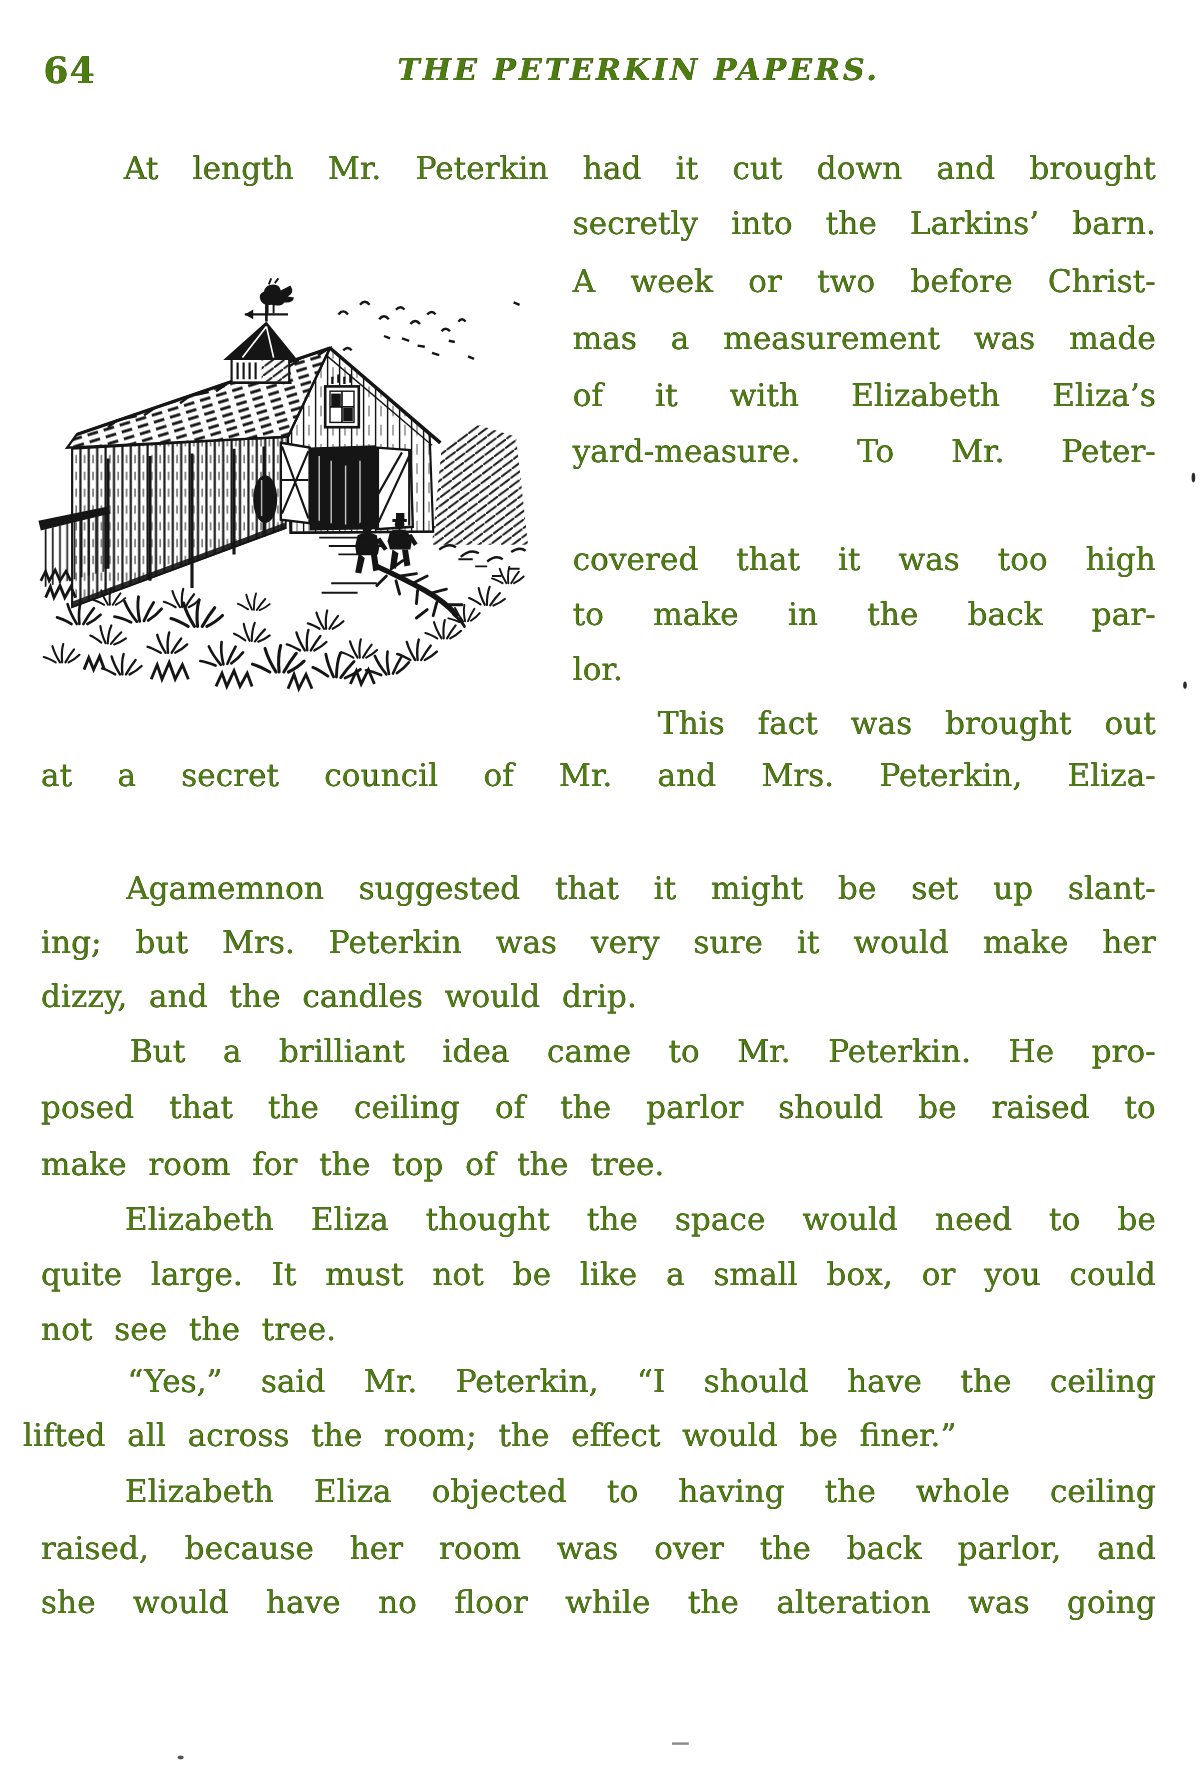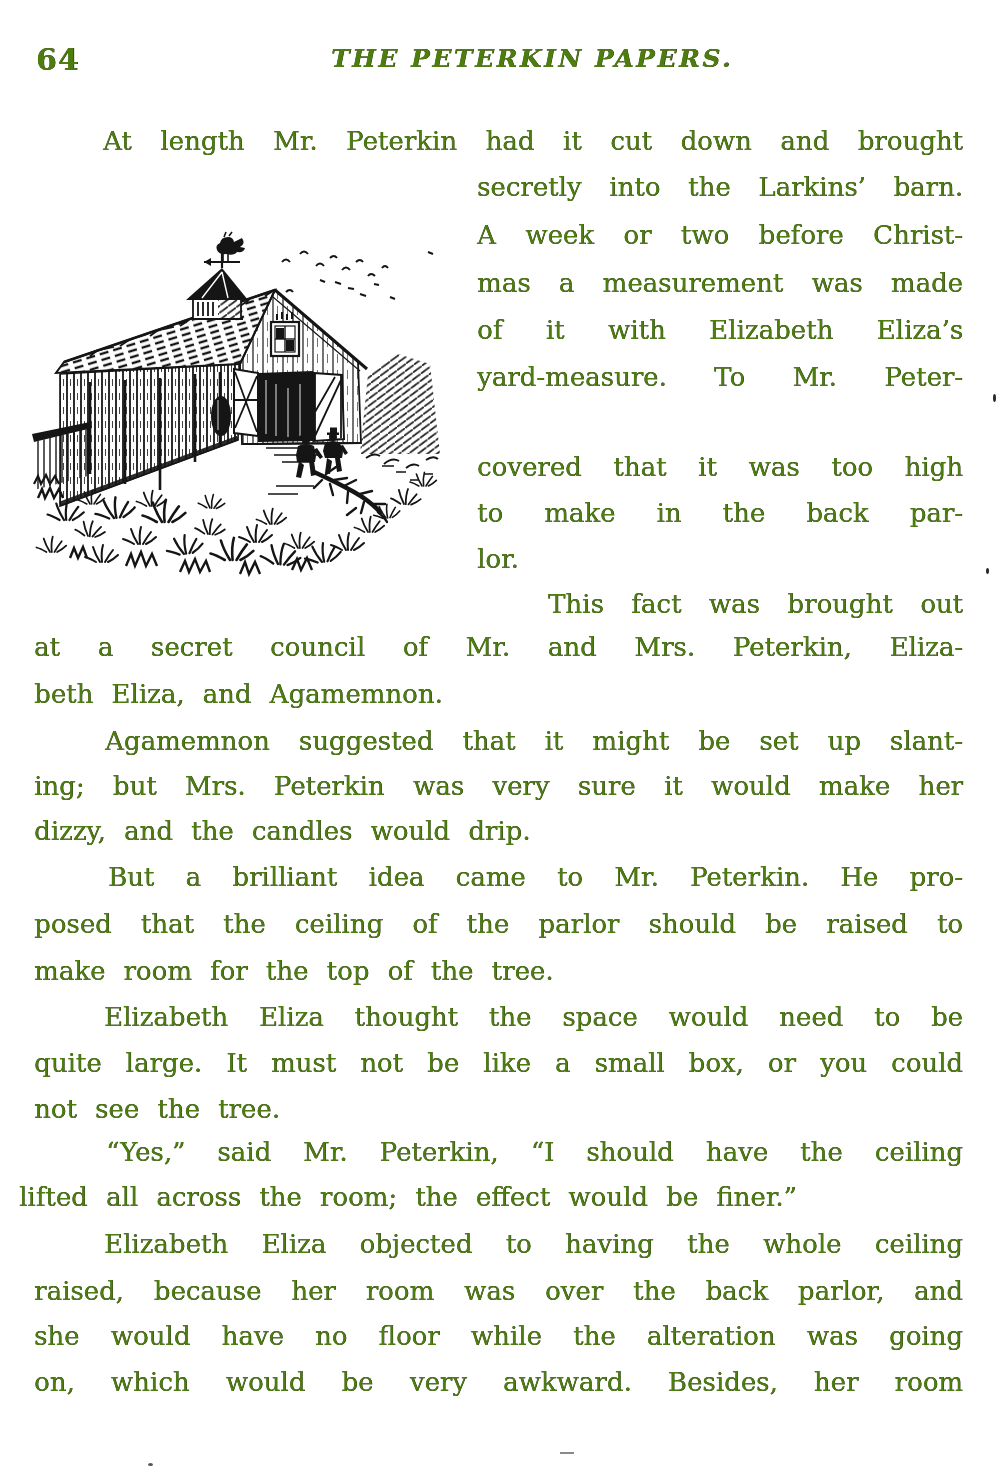--- a/index.html
+++ b/index.html
@@ -206,40 +206,38 @@
   <div class="ln j col" style="top:218px">A week or two before Christ-</div>
   <div class="ln j col" style="top:266px">mas a measurement was made</div>
   <div class="ln j col" style="top:313px">of it with Elizabeth Eliza’s</div>
   <div class="ln j col" style="top:360px">yard-measure. To Mr. Peter-</div>
   <div class="ln j col" style="top:450px">covered that it was too high</div>
   <div class="ln j col" style="top:496px">to make in the back par-</div>
   <div class="ln last" style="top:542px;left:477px">lor.</div>
 
   <div class="ln j" style="top:587px;left:548px;width:415px">This fact was brought out</div>
   <div class="ln j full" style="top:630px">at a secret council of Mr. and Mrs. Peterkin, Eliza-</div>
-  <div class="ln last" style="top:677px;left:34px">beth Eliza, and Agamemnon.</div>
 
   <div class="ln j" style="top:724px;left:105px;width:858px">Agamemnon suggested that it might be set up slant-</div>
   <div class="ln j full" style="top:769px">ing; but Mrs. Peterkin was very sure it would make her</div>
   <div class="ln last" style="top:814px;left:34px">dizzy, and the candles would drip.</div>
 
   <div class="ln j" style="top:860px;left:108px;width:855px">But a brilliant idea came to Mr. Peterkin. He pro-</div>
   <div class="ln j full" style="top:907px">posed that the ceiling of the parlor should be raised to</div>
   <div class="ln last" style="top:954px;left:34px">make room for the top of the tree.</div>
 
   <div class="ln j" style="top:1000px;left:104px;width:859px">Elizabeth Eliza thought the space would need to be</div>
   <div class="ln j full" style="top:1046px">quite large. It must not be like a small box, or you could</div>
   <div class="ln last" style="top:1092px;left:34px">not see the tree.</div>
 
   <div class="ln j" style="top:1135px;left:106px;width:857px">“Yes,” said Mr. Peterkin, “I should have the ceiling</div>
   <div class="ln last" style="top:1180px;left:19px">lifted all across the room; the effect would be finer.”</div>
 
   <div class="ln j" style="top:1227px;left:104px;width:859px">Elizabeth Eliza objected to having the whole ceiling</div>
   <div class="ln j full" style="top:1319px">she would have no floor while the alteration was going</div>
   <div class="ln j full" style="top:1274px">raised, because her room was over the back parlor, and</div>
-  <div class="ln j full" style="top:1365px">on, which would be very awkward. Besides, her room</div>
 
   <i class="speck" style="left:993px;top:394px;width:3px;height:8px"></i>
   <i class="speck" style="left:986px;top:568px;width:3px;height:6px"></i>
   <i class="speck" style="left:560px;top:1452px;width:14px;height:2px;background:#8a8a8a;border-radius:0"></i>
   <i class="speck" style="left:148px;top:1463px;width:5px;height:3px;background:#555"></i>
 
 </div>
 
 </body></html>

